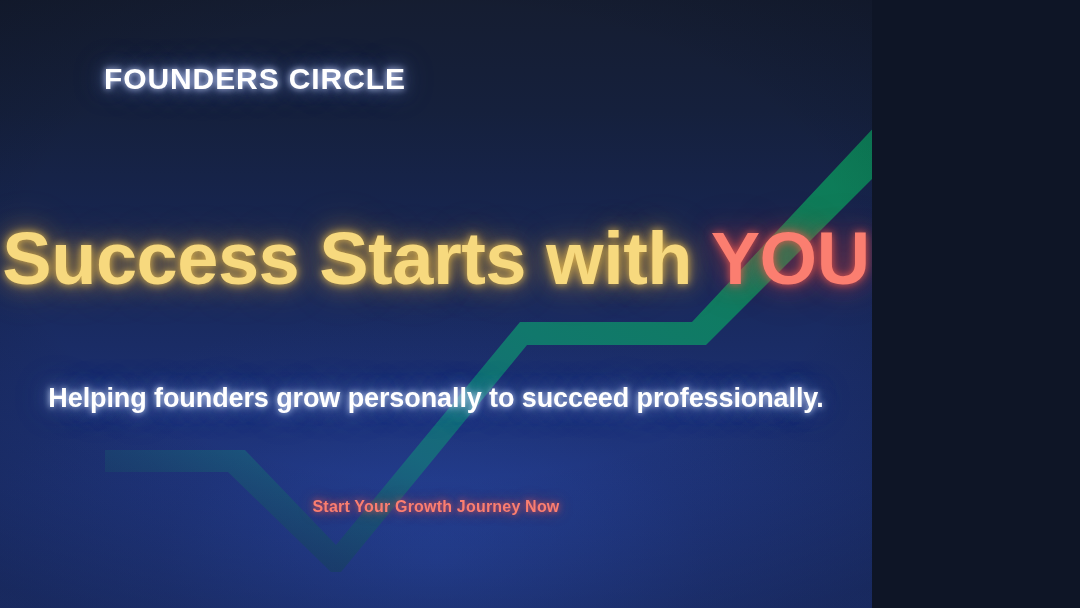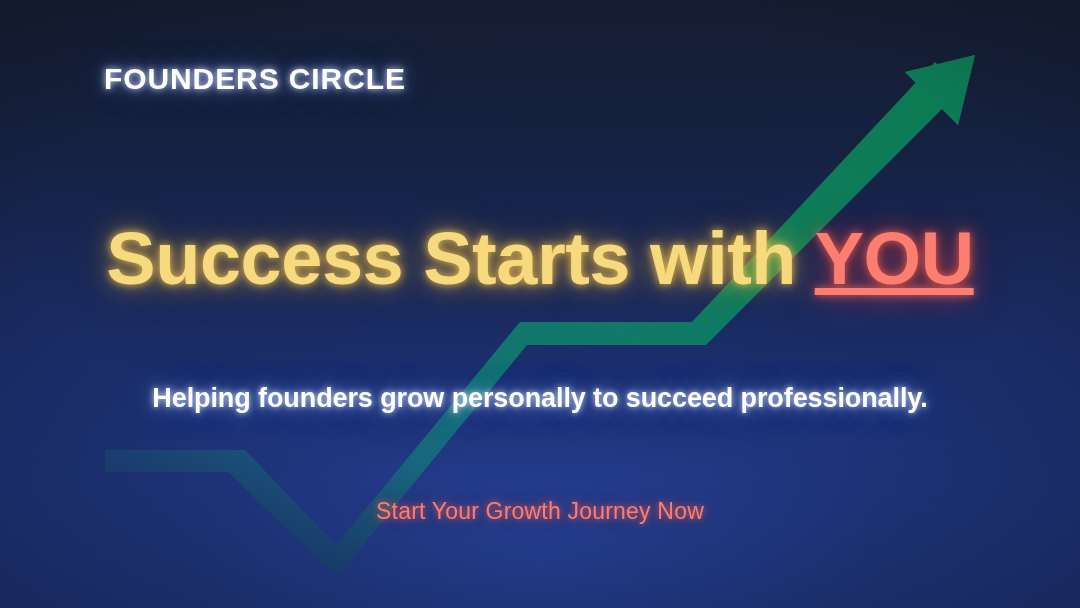--- a/index.html
+++ b/index.html
@@ -2,21 +2,21 @@
 <html><head>
 <meta charset="utf-8">
 <style>
   html, body {
     margin: 0;
     padding: 0;
     background: #0e1526;
   }
   #poster {
     position: relative;
-    width: 1080px;
+    width: 872px;
     height: 608px;
     overflow: hidden;
     font-family: "Liberation Sans", sans-serif;
     background: linear-gradient(180deg,
         #151d31 0%,
         #15203c 18%,
         #172653 40%,
         #1b2e6b 62%,
         #1f357c 80%,
         #233b88 100%);
@@ -86,21 +86,20 @@
        0 0 22px rgba(255,190,50,0.55),
        0 0 46px rgba(255,175,30,0.30);
     text-align: center;
   }
   .headline .hl-accent {
     color: #fb7e70;
     text-shadow:
        0 0 8px rgba(255,95,80,0.85),
        0 0 22px rgba(250,70,55,0.55),
        0 0 46px rgba(240,55,40,0.30);
-    text-decoration: underline;
   }
 
   .subtitle {
     position: absolute;
     left: 0;
     right: 0;
     top: 383px;
     text-align: center;
     font-size: 27px;
     font-weight: bold;
@@ -112,22 +111,22 @@
        0 0 18px rgba(160,185,255,0.60),
        0 0 38px rgba(120,155,255,0.35);
   }
 
   .cta {
     position: absolute;
     left: 0;
     right: 0;
     top: 498px;
     text-align: center;
-    font-size: 23px;
-    font-weight: normal;
+    font-size: 16px;
+    font-weight: bold;
     letter-spacing: 0.2px;
     color: #fb7e70;
     white-space: nowrap;
     text-shadow:
        0 0 6px rgba(255,95,80,0.80),
        0 0 16px rgba(245,70,55,0.45);
   }
 </style>
 </head>
 <body>

